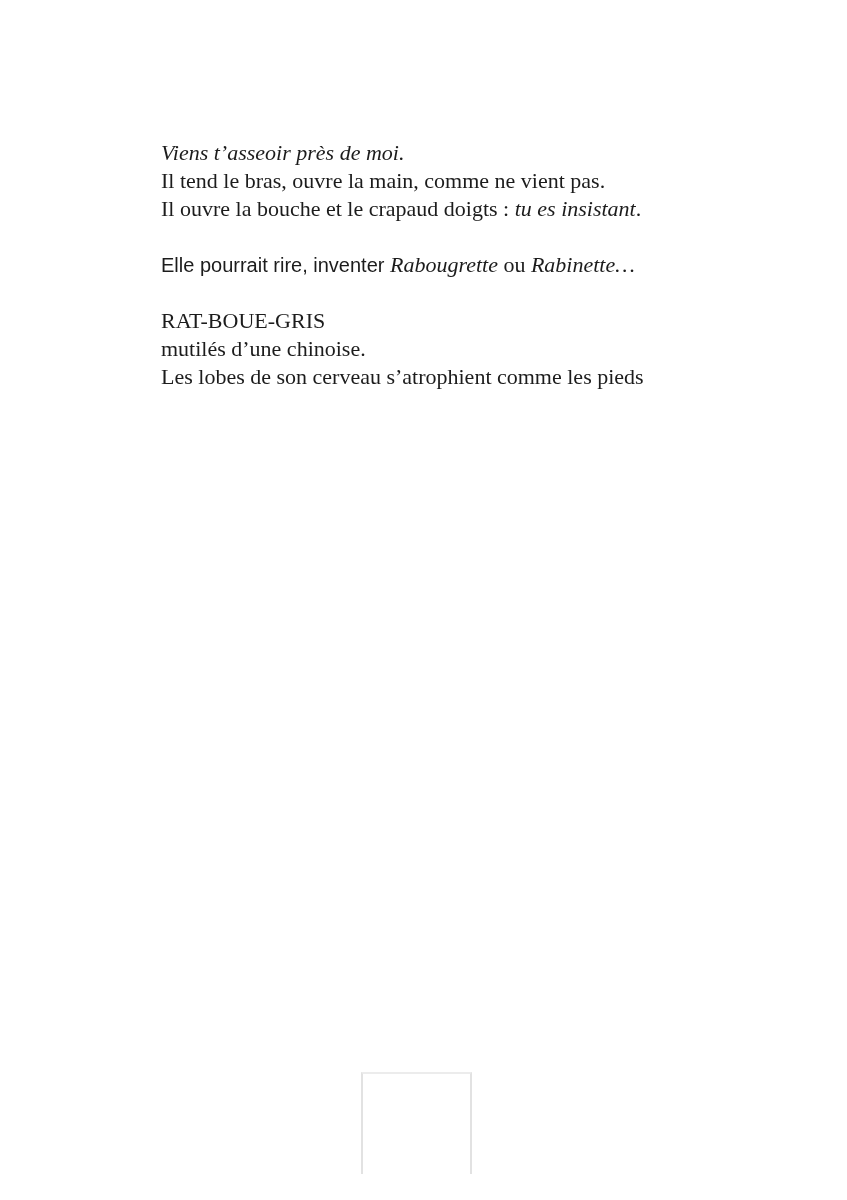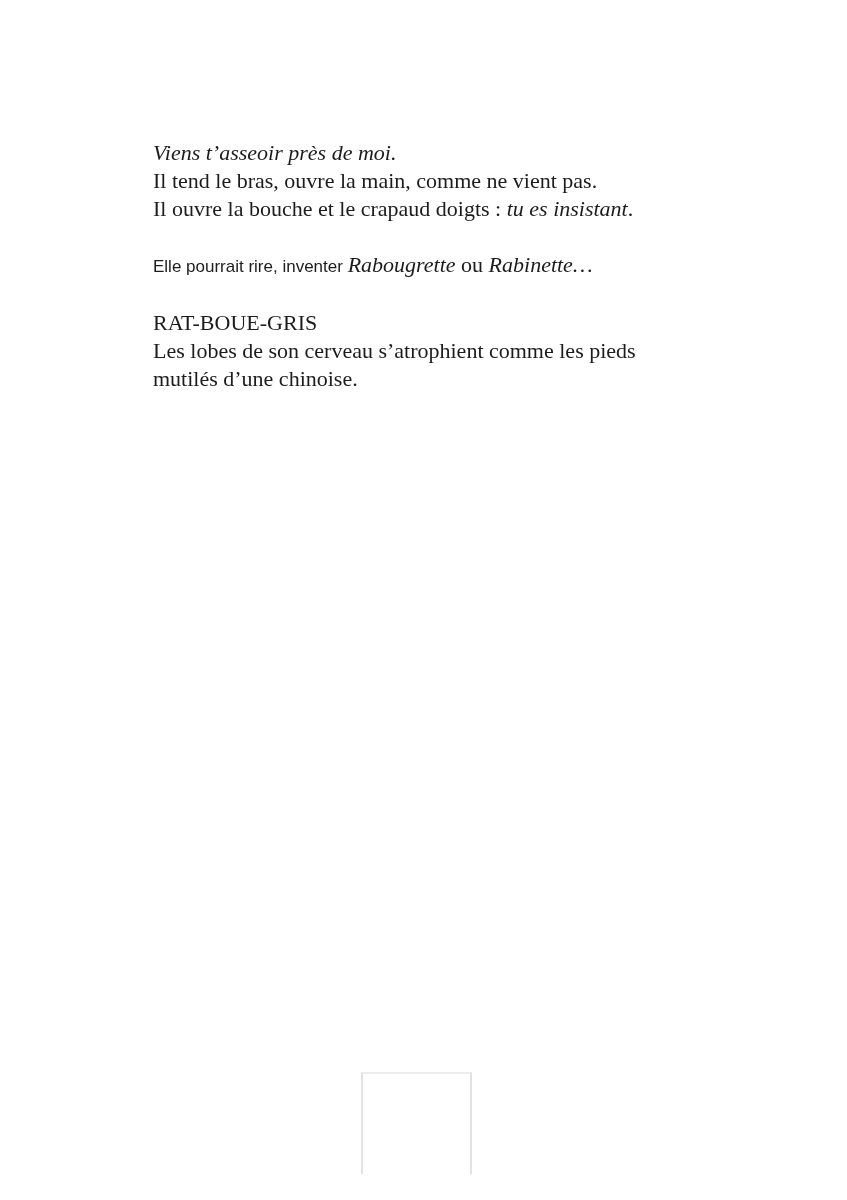--- a/index.html
+++ b/index.html
@@ -18,26 +18,26 @@
   }
   .text-block {
     position: absolute;
     left: 145px;
     top: 139px;
     width: 600px;
     font-size: 22px;
     line-height: 28px;
     color: #1c1c1c;
   }
-  .para { margin: 0 0 28px 8px; }
+  .para { margin: 0 0 28px 16px; }
   .line { display: block; white-space: nowrap; }
   .italic { font-style: italic; }
   .sans {
     font-family: "Liberation Sans", sans-serif;
-    font-size: 17px;
+    font-size: 20px;
   }
   .placeholder-box {
     position: absolute;
     left: 361px;
     top: 1072px;
     width: 111px;
     height: 102px;
     background: #ffffff;
     border-top: 2px solid #ececec;
     border-left: 2px solid #e2e2e2;
@@ -58,21 +58,21 @@
       <span class="line">Il tend le bras, ouvre la main, comme ne vient pas.</span>
       <span class="line"><span>Il ouvre la bouche et le crapaud doigts : </span><span class="italic">tu es insistant</span><span>.</span></span>
     </p>
 
     <p class="para">
       <span class="line"><span class="sans">Elle pourrait rire, inventer </span><span class="italic">Rabougrette</span><span> ou </span><span class="italic">Rabinette…</span></span>
     </p>
 
     <p class="para">
       <span class="line">RAT-BOUE-GRIS</span>
+      <span class="line">mutilés d’une chinoise.</span>
       <span class="line">Les lobes de son cerveau s’atrophient comme les pieds</span>
-      <span class="line">mutilés d’une chinoise.</span>
     </p>
 
   </div>
 
   <div class="placeholder-box"></div>
 
 </div>
 
 </body></html>

